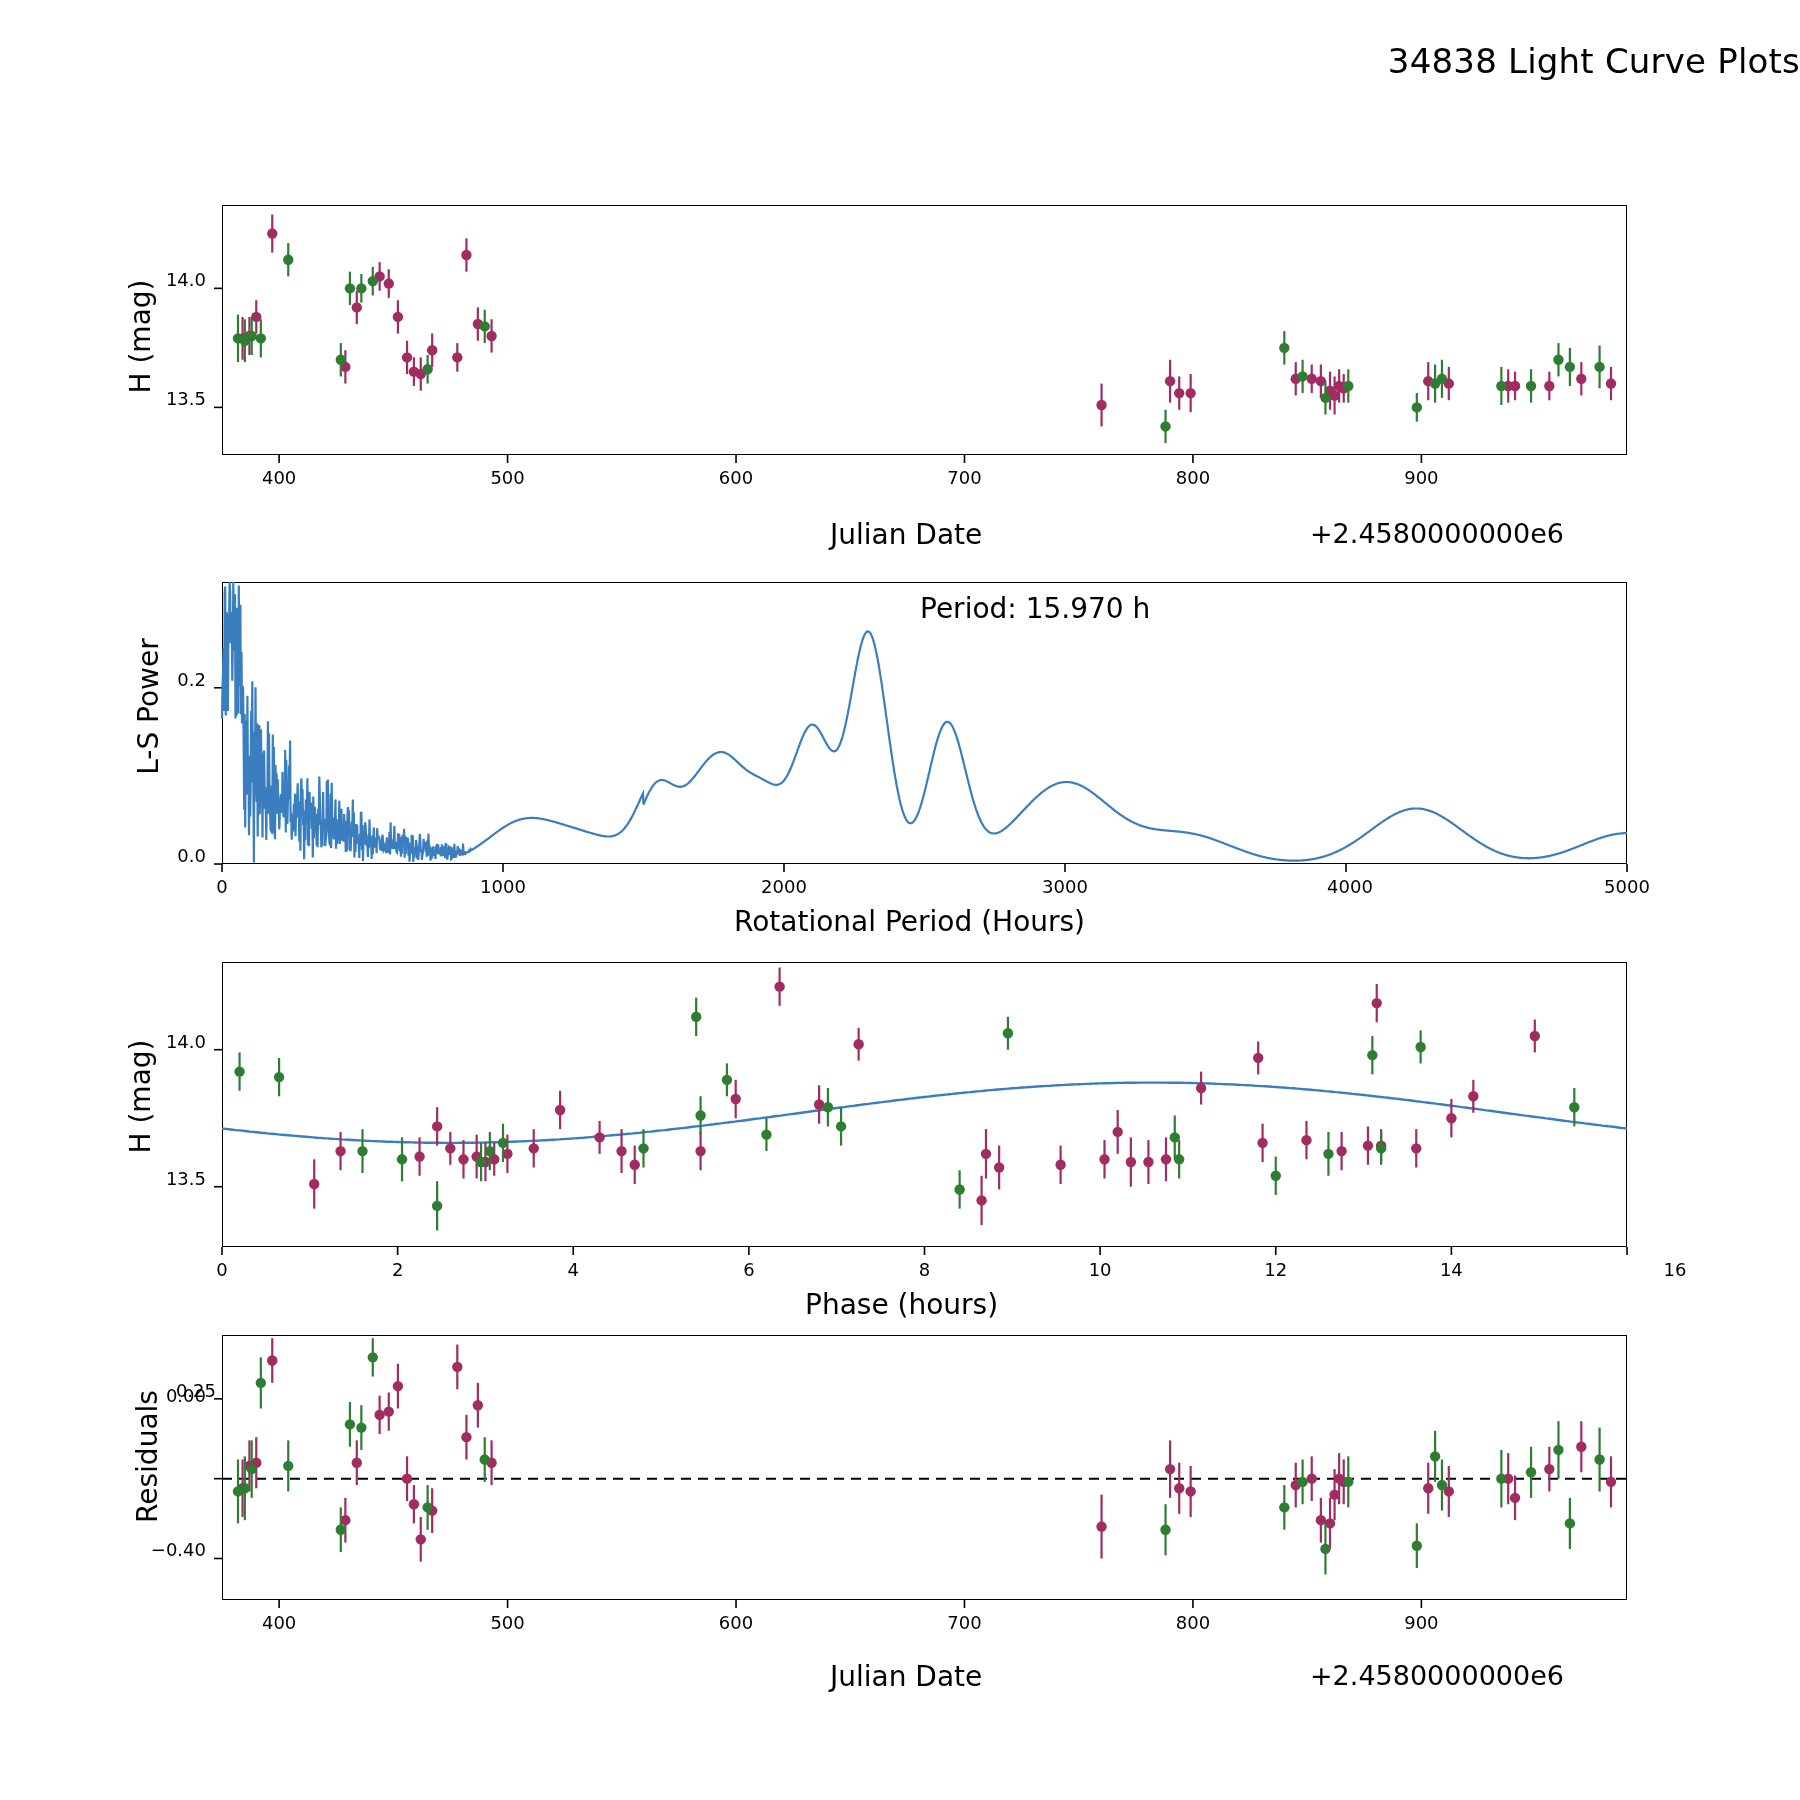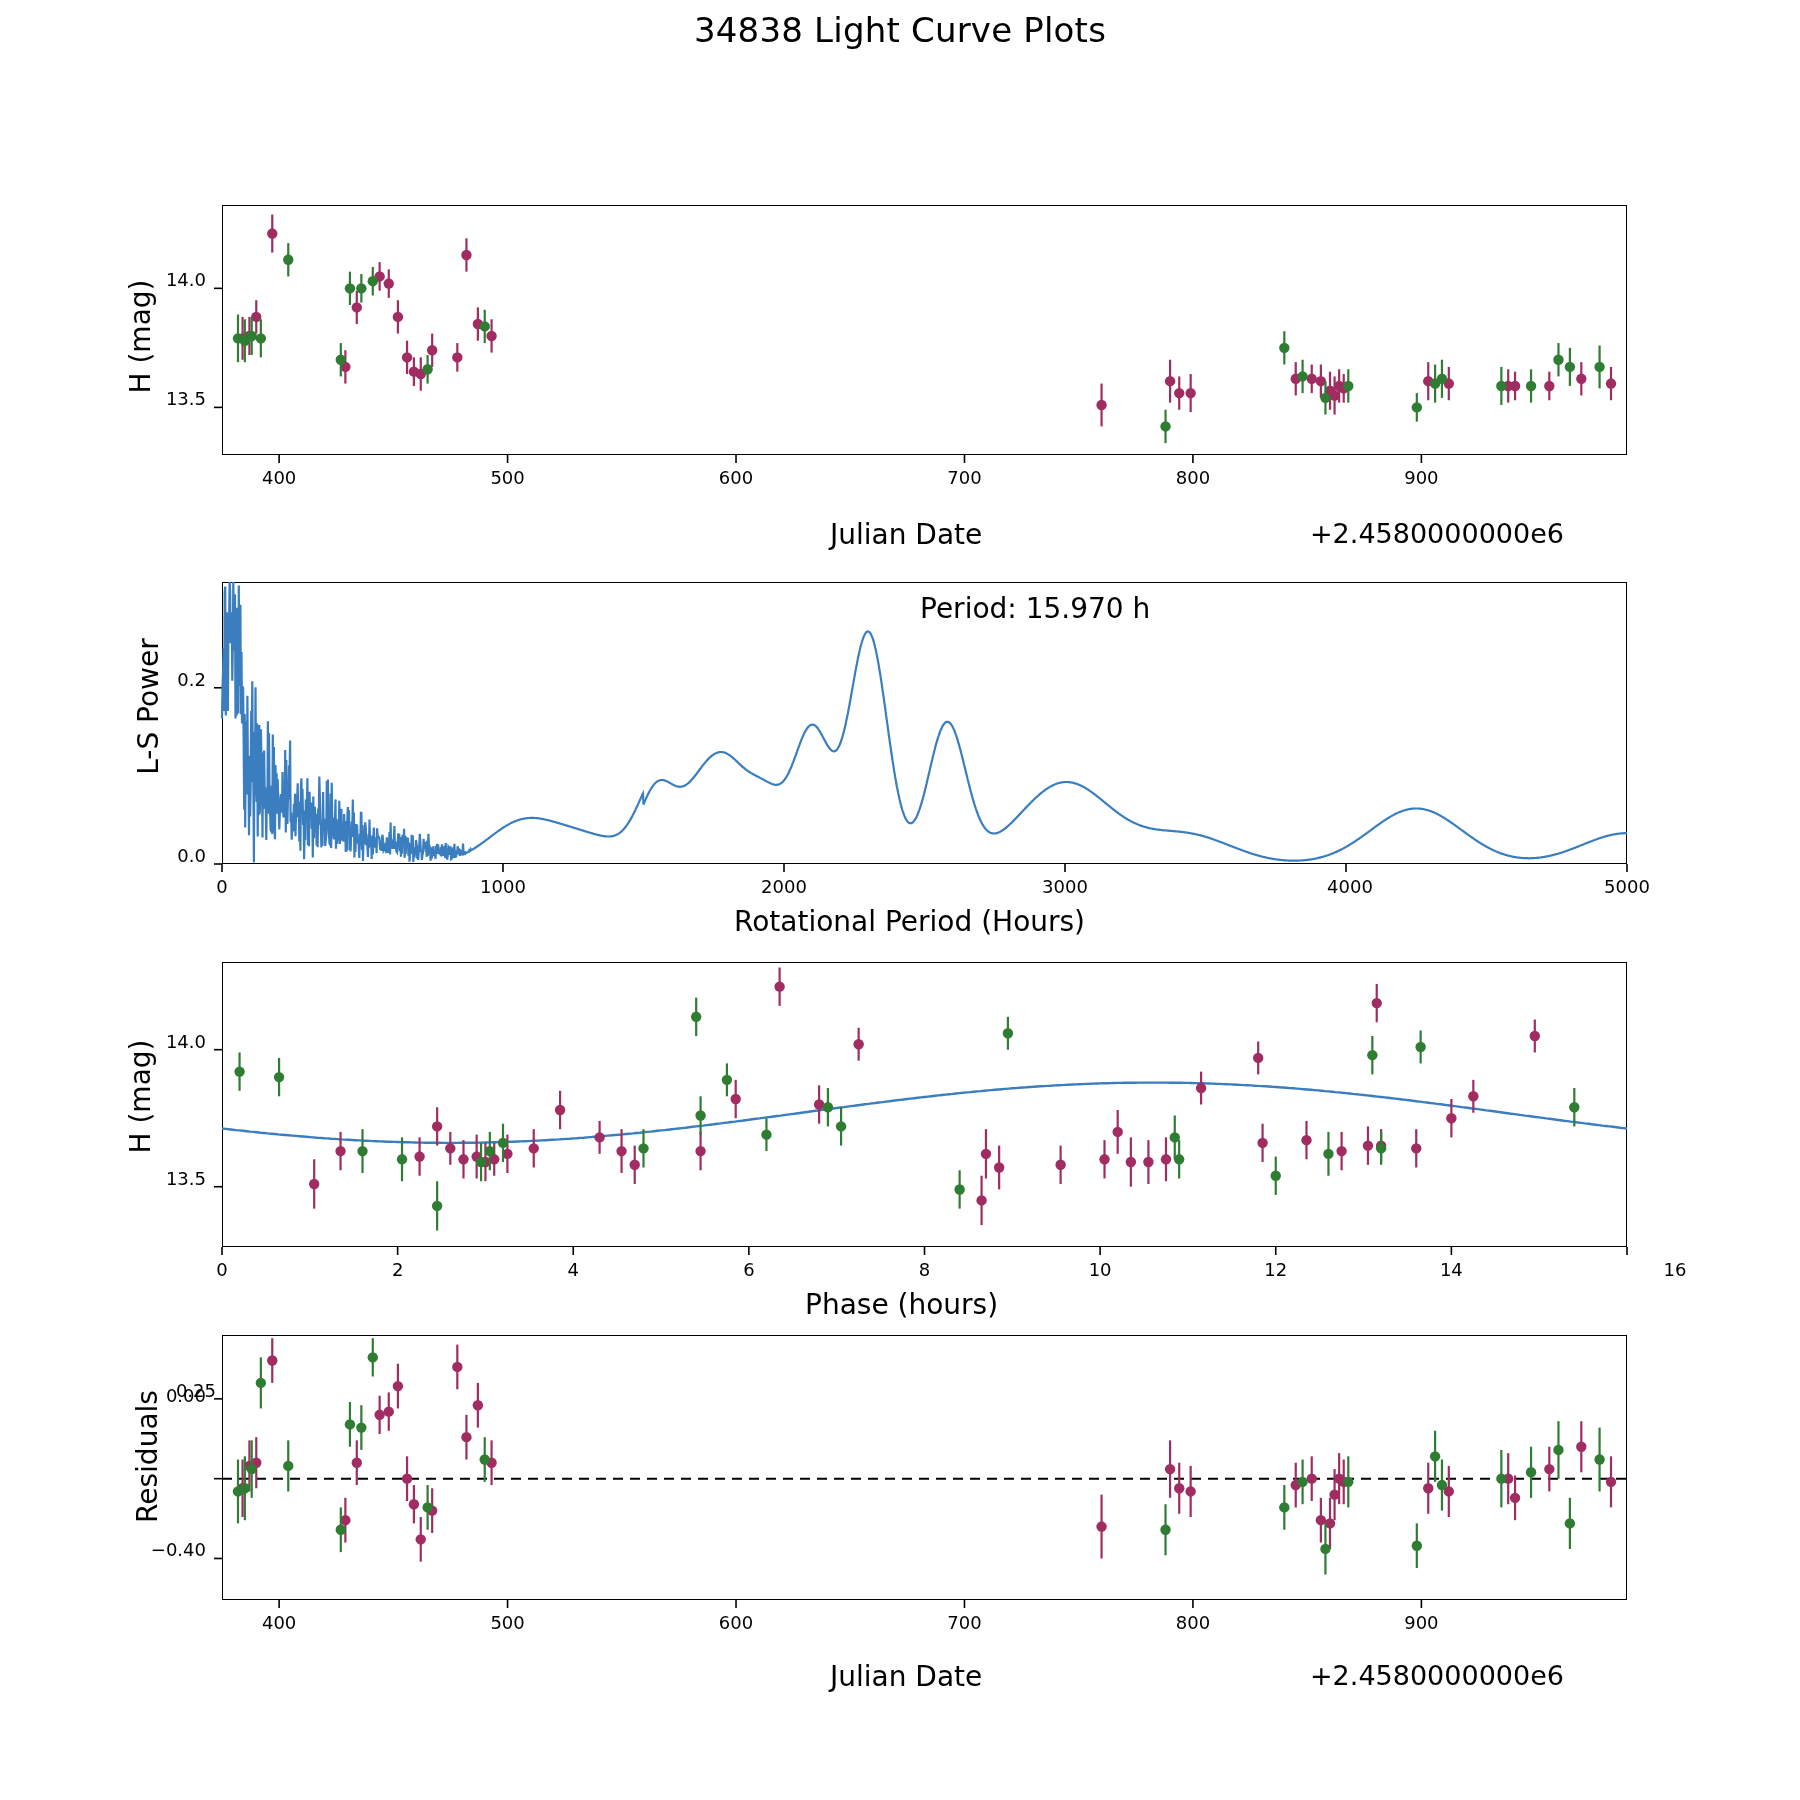--- a/index.html
+++ b/index.html
@@ -1,18 +1,18 @@
 <!DOCTYPE html>
 <html><head>
 <meta charset="utf-8">
 <style>
   html,body{margin:0;padding:0;background:#ffffff;}
   body{width:1800px;height:1800px;font-family:"DejaVu Sans",sans-serif;color:#000;}
   #root{position:relative;width:1800px;height:1800px;}
-  .title{position:absolute;width:100%;text-align:center;top:10px;font-size:34px;letter-spacing:.2px;}
+  .title{position:absolute;width:100%;text-align:right;top:41px;font-size:34px;letter-spacing:.2px;}
   .panel{position:absolute;border:1.6px solid #000;box-sizing:border-box;background:#fff;}
   .axlabel{position:absolute;font-size:28px;}
   .ylabel{position:absolute;font-size:28px;transform-origin:50% 50%;white-space:nowrap;}
   .tick{position:absolute;font-size:18px;}
   .offset{position:absolute;font-size:27px;text-align:center;}
   .annot{position:absolute;font-size:28px;}
   svg{position:absolute;left:0;top:0;overflow:visible;}
 </style>
 </head>
 <body>

